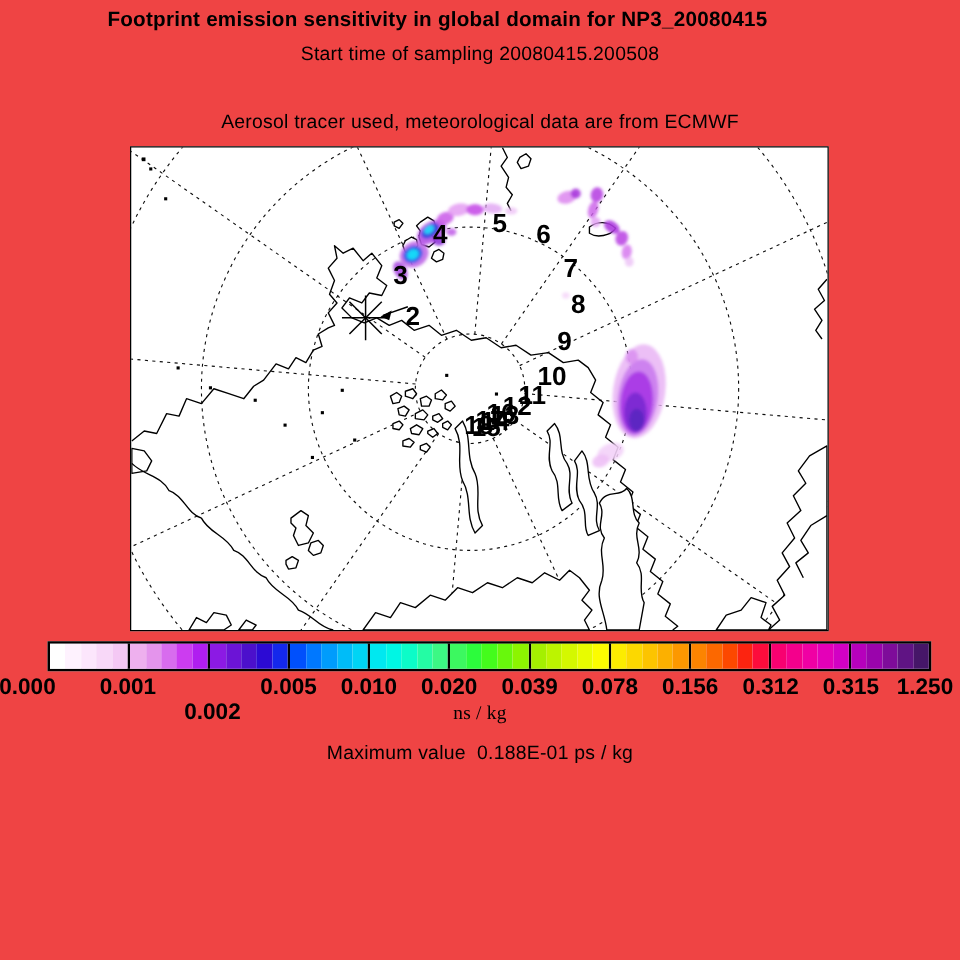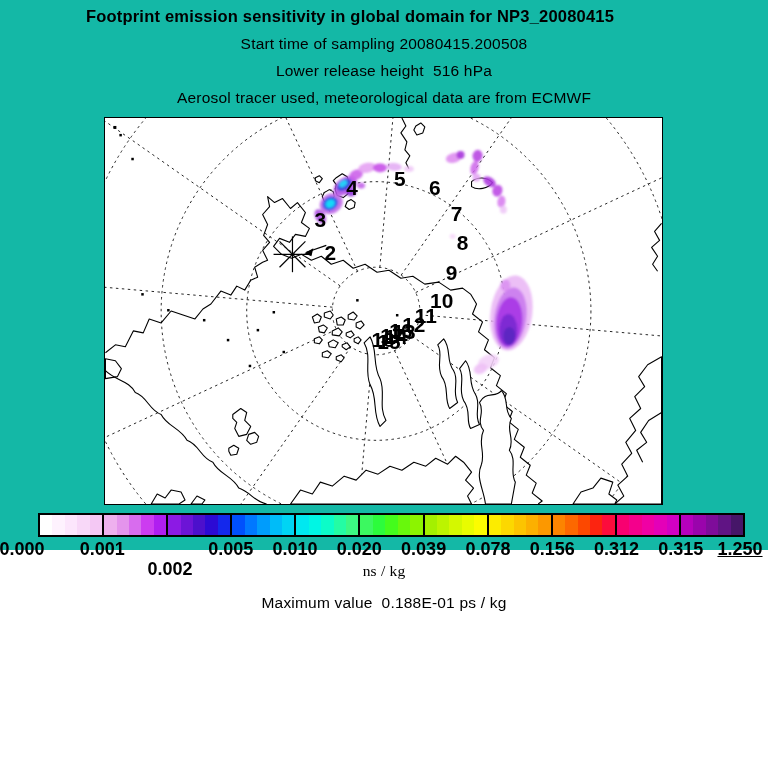--- a/index.html
+++ b/index.html
@@ -1,19 +1,19 @@
 <!DOCTYPE html>
 <html><head>
 <meta charset="utf-8">
 <style>
   * { margin:0; padding:0; box-sizing:border-box; }
   html,body { width:768px; height:768px; background:#fff; overflow:hidden;
               font-family:"Liberation Sans", sans-serif; color:#000; }
   .abs { position:absolute; }
-  #page { position:relative; width:768px; height:550px; background:#14b8a6; }
+  #page { position:relative; width:768px; height:768px; background:#ef4444; }
 
   .hline { width:768px; text-align:center; letter-spacing:.2px; font-size:15.5px; white-space:pre; }
   #title-line { top:7px; font-weight:bold; font-size:16.5px; width:700px; left:0; }
   #line2 { top:35px; display:flex; justify-content:center; gap:72px; }
   #line3 { top:62px; display:flex; justify-content:center; gap:72px; }
   #line4 { top:89px; }
 
   #map-panel { left:104px; top:117px; width:559px; height:388px; border:1.5px solid #000; background:#fff; }
   #map-svg { width:100%; height:100%; display:block; }
 
@@ -36,21 +36,20 @@
 
 <div id="page">
 
   <div id="title-line" class="abs hline">Footprint emission sensitivity in global domain for NP3_20080415</div>
 
   <div id="line2" class="abs hline">
     <span>Start time of sampling 20080415.200508</span>
   </div>
 
   <div id="line3" class="abs hline">
-    <span>Lower release height  516 hPa</span>
   </div>
 
   <div id="line4" class="abs hline">Aerosol tracer used, meteorological data are from ECMWF</div>
 
   <div id="map-panel" class="abs">
     <svg id="map-svg" viewBox="0 0 559 388">
       <defs>
         <filter id="blur1" x="-50%" y="-50%" width="200%" height="200%">
           <feGaussianBlur stdDeviation="1.1"></feGaussianBlur>
         </filter>
@@ -283,19 +282,19 @@
       <span class="cb-tick" style="left: 102.273px;">0.001</span>
       <span class="cb-tick" style="left: 170px; margin-top: 20px;">0.002</span>
       <span class="cb-tick" style="left: 230.818px;">0.005</span>
       <span class="cb-tick" style="left: 295.091px;">0.010</span>
       <span class="cb-tick" style="left: 359.364px;">0.020</span>
       <span class="cb-tick" style="left: 423.636px;">0.039</span>
       <span class="cb-tick" style="left: 487.909px;">0.078</span>
       <span class="cb-tick" style="left: 552.182px;">0.156</span>
       <span class="cb-tick" style="left: 616.455px;">0.312</span>
       <span class="cb-tick" style="left: 680.727px;">0.315</span>
-      <span class="cb-tick" style="left: 740px; text-decoration: underline;">1.250</span>
+      <span class="cb-tick" style="left: 740px;">1.250</span>
     </div>
 
   <div id="units-line" class="abs hline">ns / kg</div>
   <div id="max-line" class="abs hline">Maximum value  0.188E-01 ps / kg</div>
 
 </div>
 
 </body></html>

